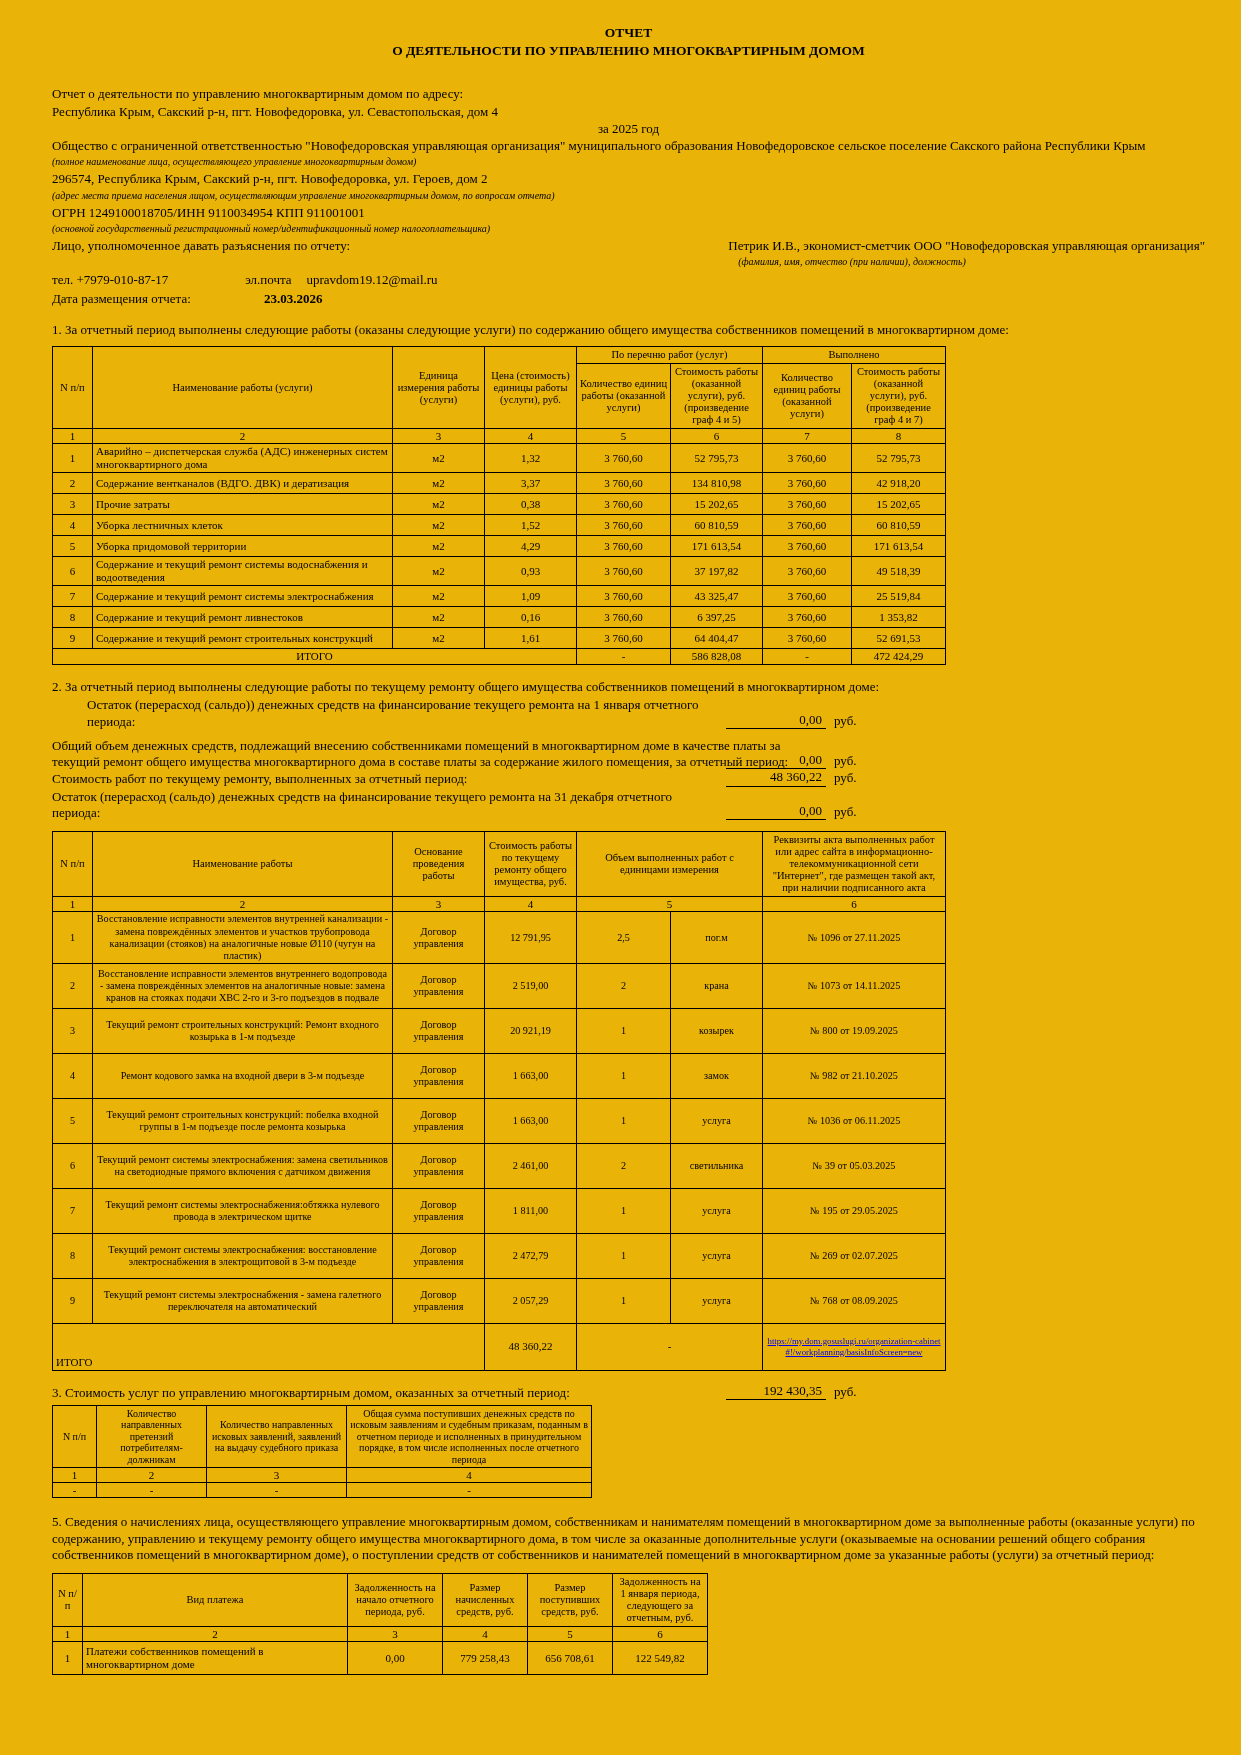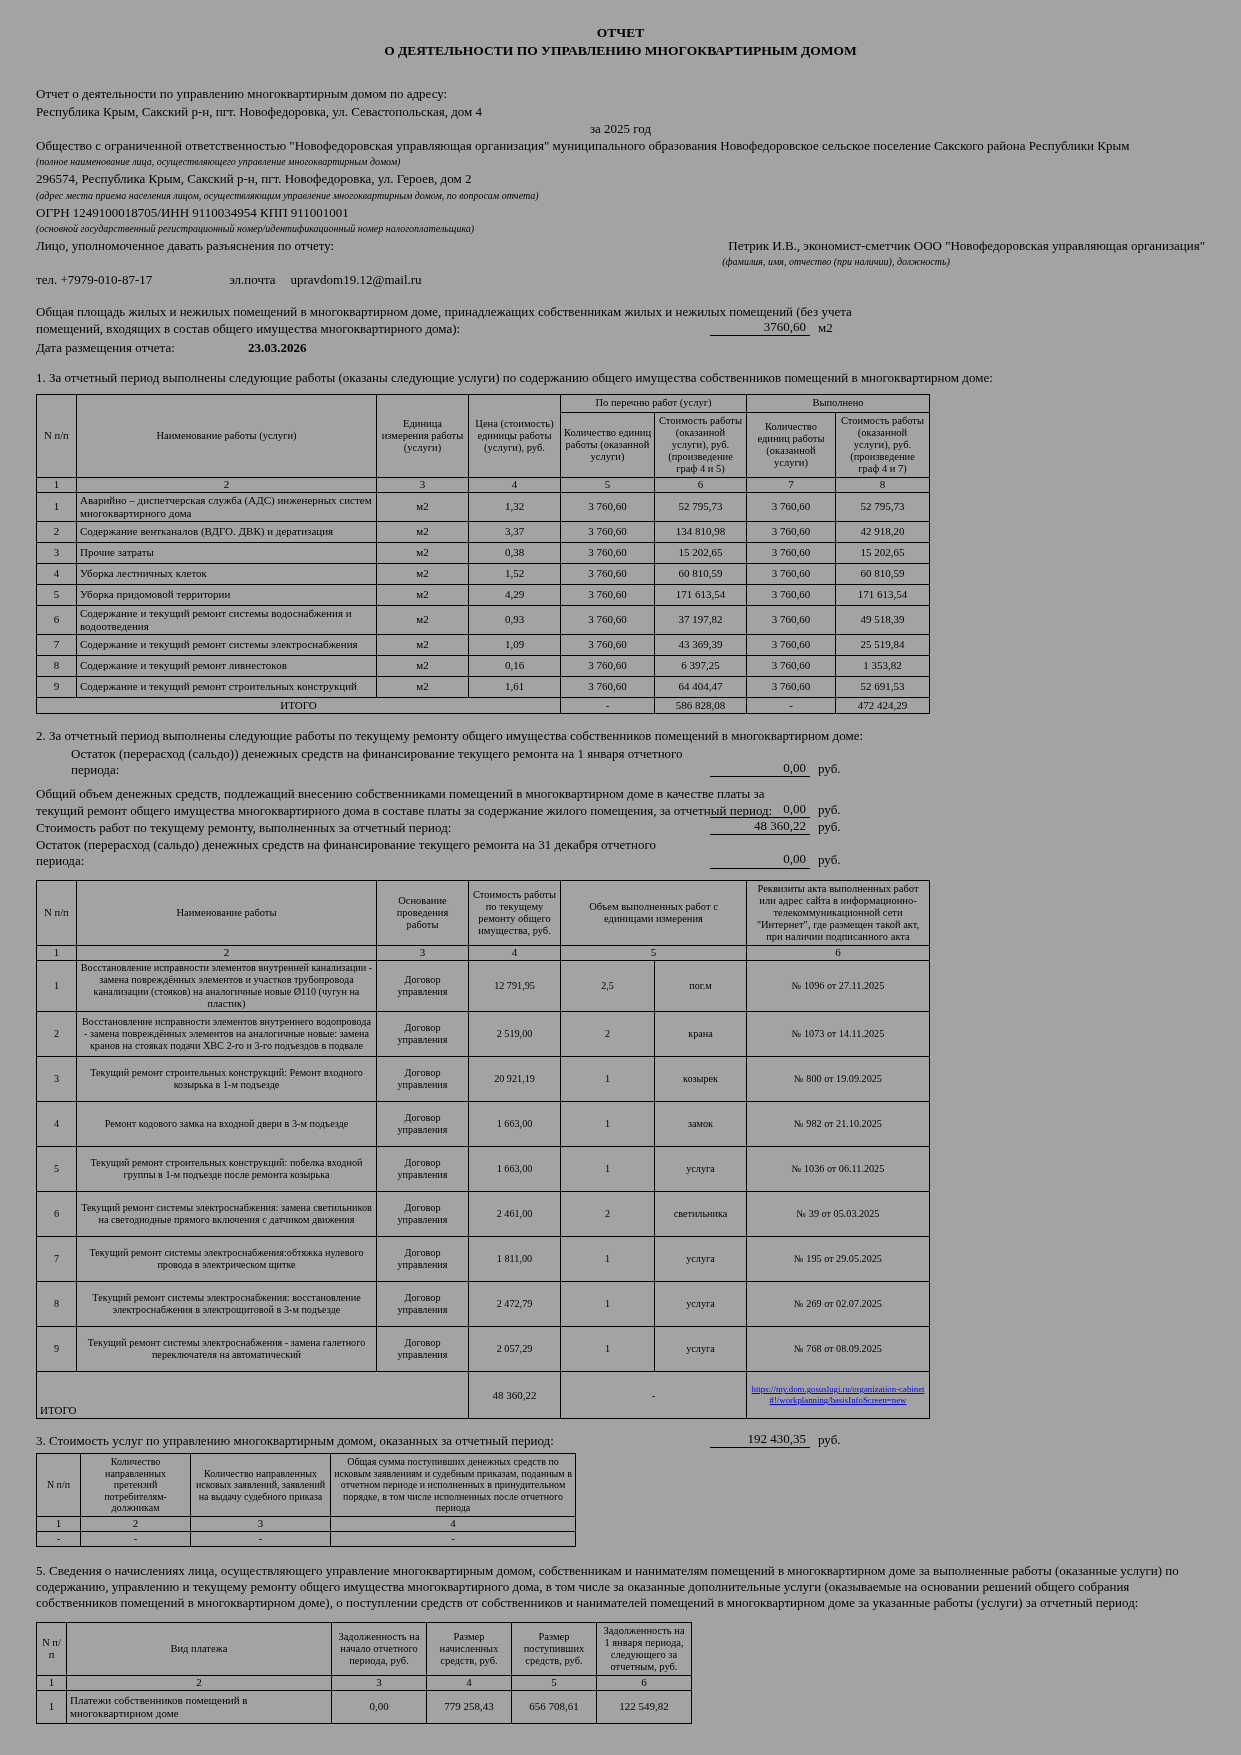--- a/index.html
+++ b/index.html
@@ -1,18 +1,18 @@
 <!DOCTYPE html>
 <html lang="ru"><head>
 <meta charset="utf-8">
 <style>
   html,body{margin:0;padding:0;background:#fff;}
   .page{
     width:1241px;height:1755px;box-sizing:border-box;
-    padding:24px 36px 0 36px;background:#a3a3a3;color:#000;
+    padding:24px 36px 0 52px;background:#eab308;color:#000;
     font-family:"Liberation Serif","DejaVu Serif",serif;
     font-size:13px;line-height:1.25;overflow:hidden;position:relative;
   }
   .center{text-align:center;}
   .bold{font-weight:bold;}
   .title{font-size:13.5px;font-weight:bold;text-align:center;line-height:1.35;}
   .hline{margin:1px 0;min-height:16px;}
   .note{font-size:10px;font-style:italic;margin:0 0 3px 0;line-height:1.3;}
   .vrow{position:relative;margin:1px 0;}
   .vrow .lbl{display:block;}
@@ -62,25 +62,20 @@
     <span>Петрик И.В., экономист-сметчик ООО "Новофедоровская управляющая организация"</span>
   </div>
   <div class="note" style="margin-left:640px;width:320px;text-align:center;">(фамилия, имя, отчество (при наличии), должность)</div>
 
   <div class="hline" style="margin-top:4px;">
     <span style="display:inline-block;width:190px;">тел. +7979-010-87-17</span>
     <span style="display:inline-block;width:58px;">эл.почта</span>
     <span>upravdom19.12@mail.ru</span>
   </div>
 
-  <div class="vrow" style="margin-top:16px;">
-    <div class="lbl" style="width:885px;">Общая площадь жилых и нежилых помещений в многоквартирном доме, принадлежащих собственникам жилых и нежилых помещений (без учета помещений, входящих в состав общего имущества многоквартирного дома):</div>
-    <span class="vslot">3760,60</span>
-    <span class="vunit">м2</span>
-  </div>
   <div class="hline" style="margin-top:3px;">
     <span>Дата размещения отчета:</span>
     <span class="bold" style="margin-left:70px;font-family:Liberation Serif, serif;">23.03.2026</span>
   </div>
 
   <div class="sec-intro">1. За отчетный период выполнены следующие работы (оказаны следующие услуги) по содержанию общего имущества собственников помещений в многоквартирном доме:</div>
 
   <table class="t" id="t1">
     <colgroup>
       <col style="width:40px;">
@@ -178,21 +173,21 @@
           <td>37 197,82</td>
           <td>3 760,60</td>
           <td>49 518,39</td>
         </tr>
         <tr>
           <td>7</td>
           <td class="tl">Содержание и текущий ремонт системы электроснабжения</td>
           <td>м2</td>
           <td>1,09</td>
           <td>3 760,60</td>
-          <td>43 369,39</td>
+          <td>43 325,47</td>
           <td>3 760,60</td>
           <td>25 519,84</td>
         </tr>
         <tr>
           <td>8</td>
           <td class="tl">Содержание и текущий ремонт ливнестоков</td>
           <td>м2</td>
           <td>0,16</td>
           <td>3 760,60</td>
           <td>6 397,25</td>

